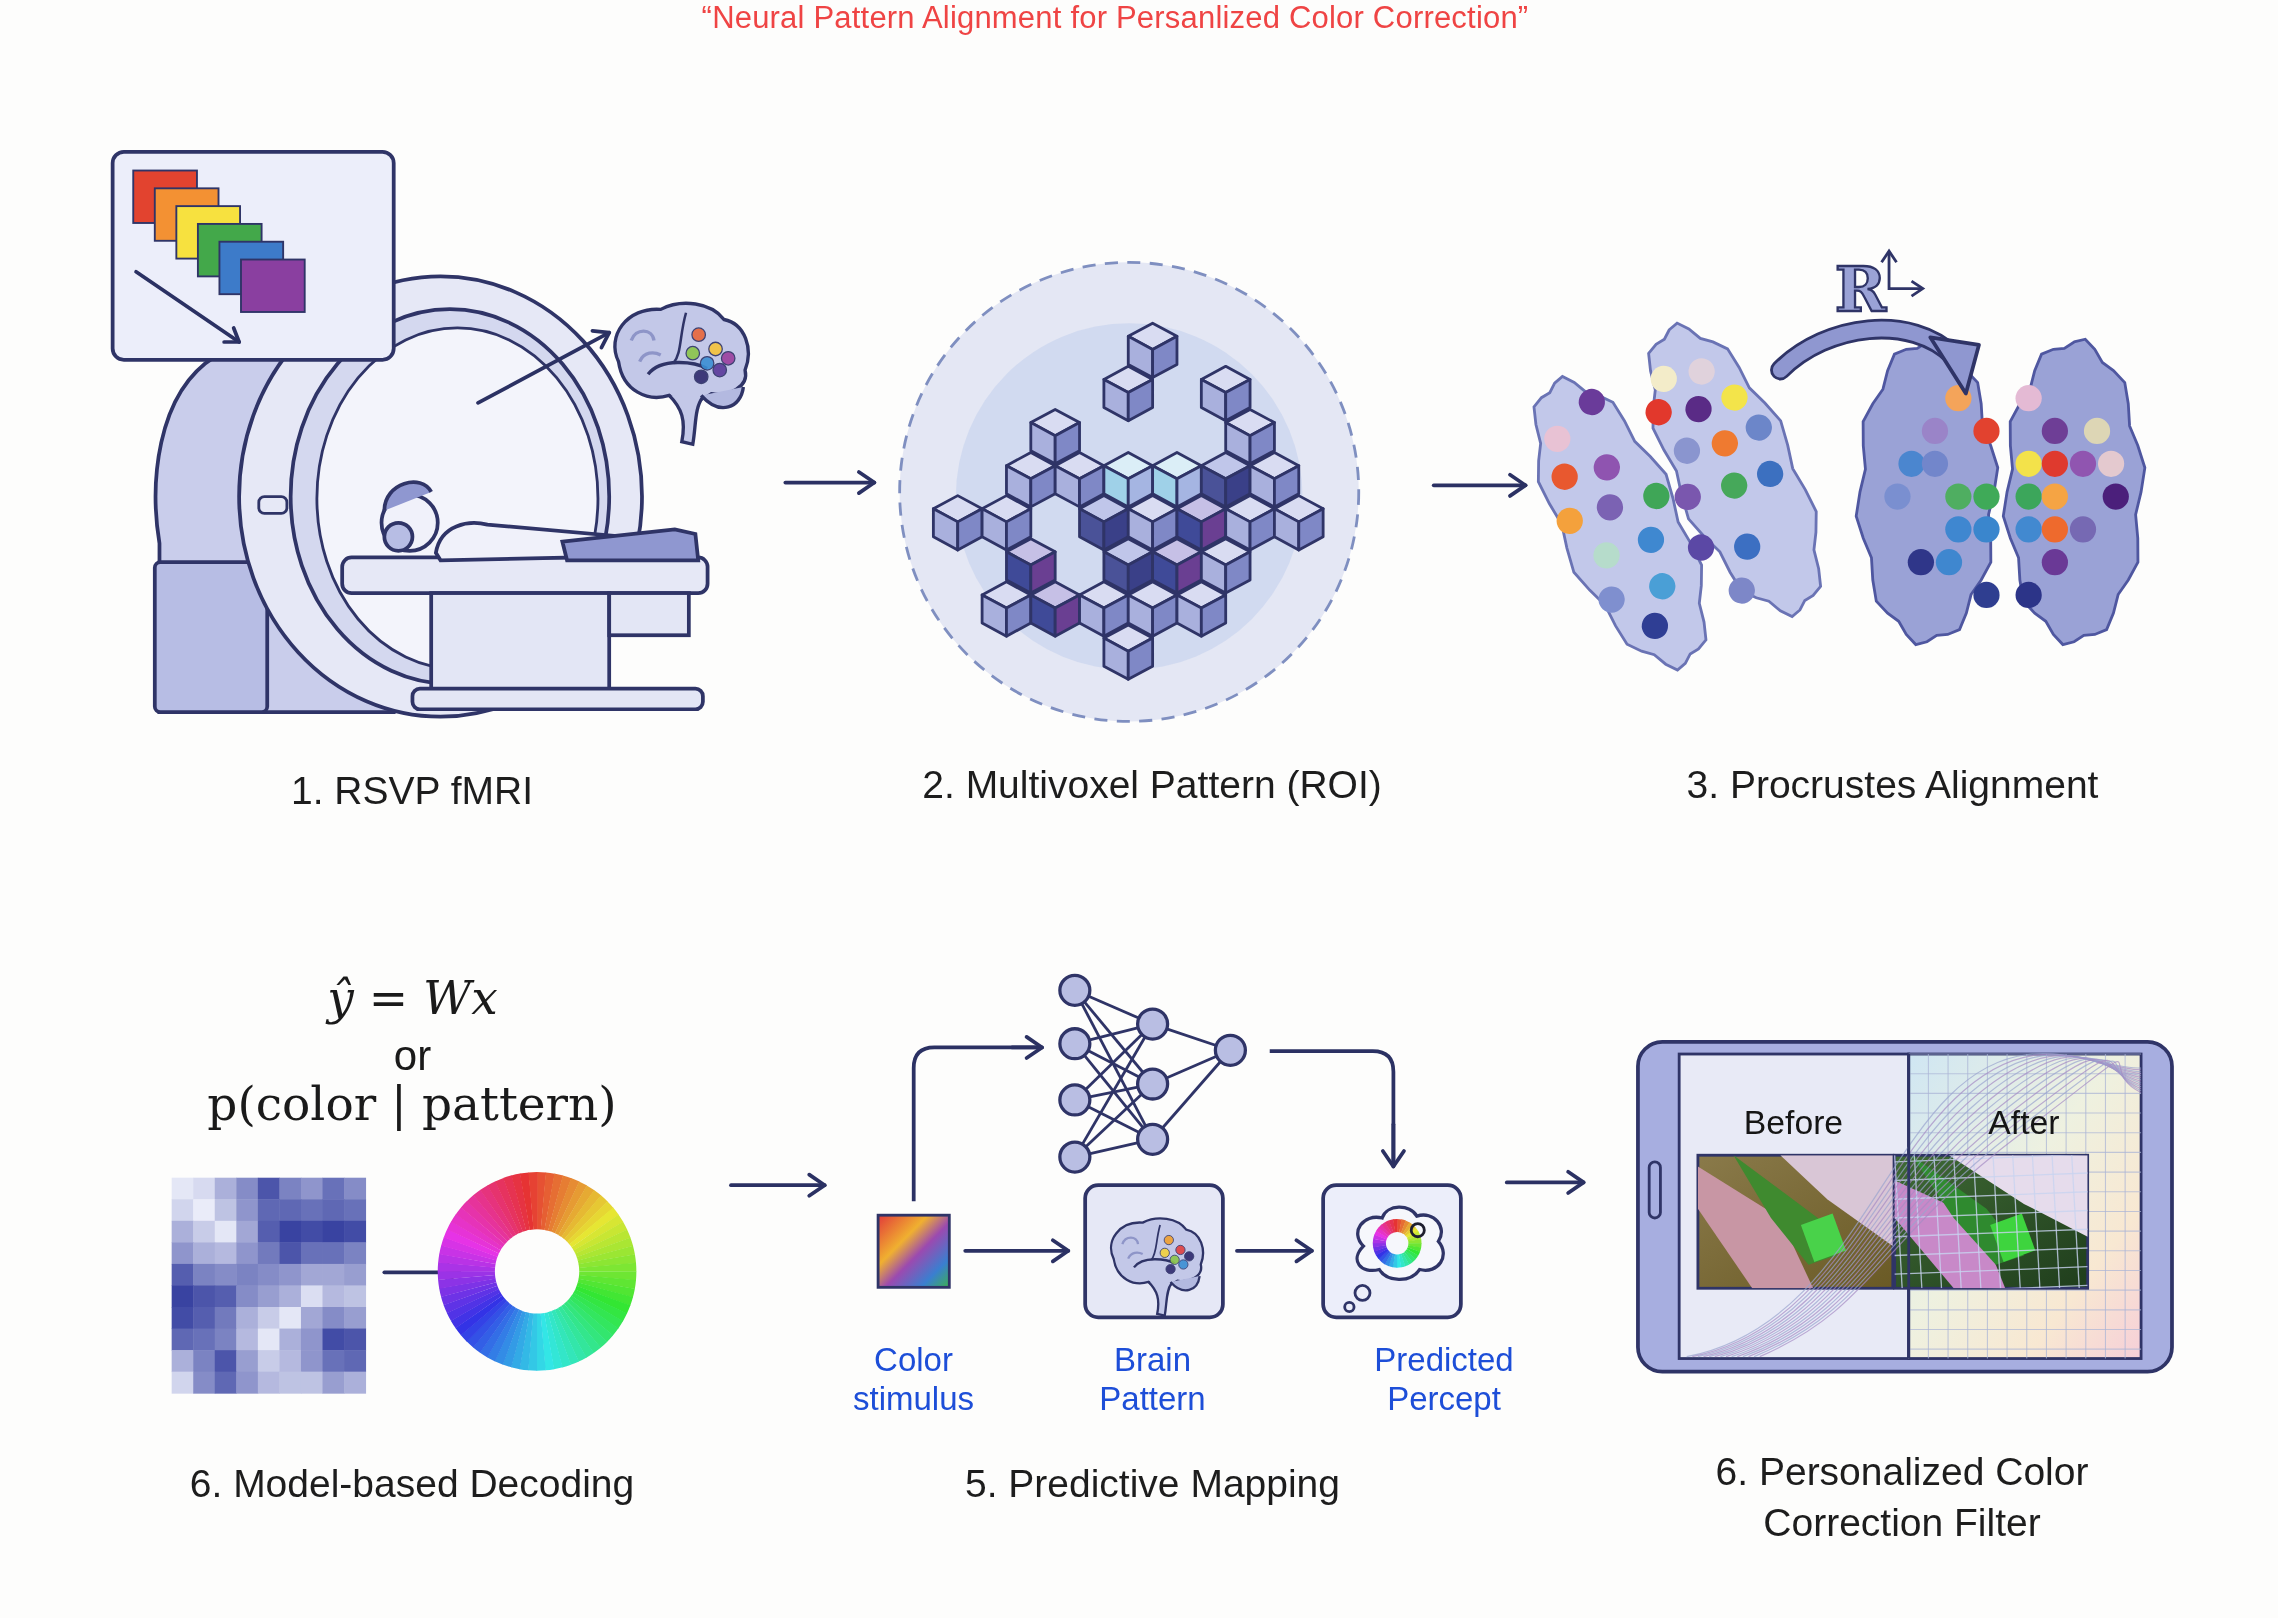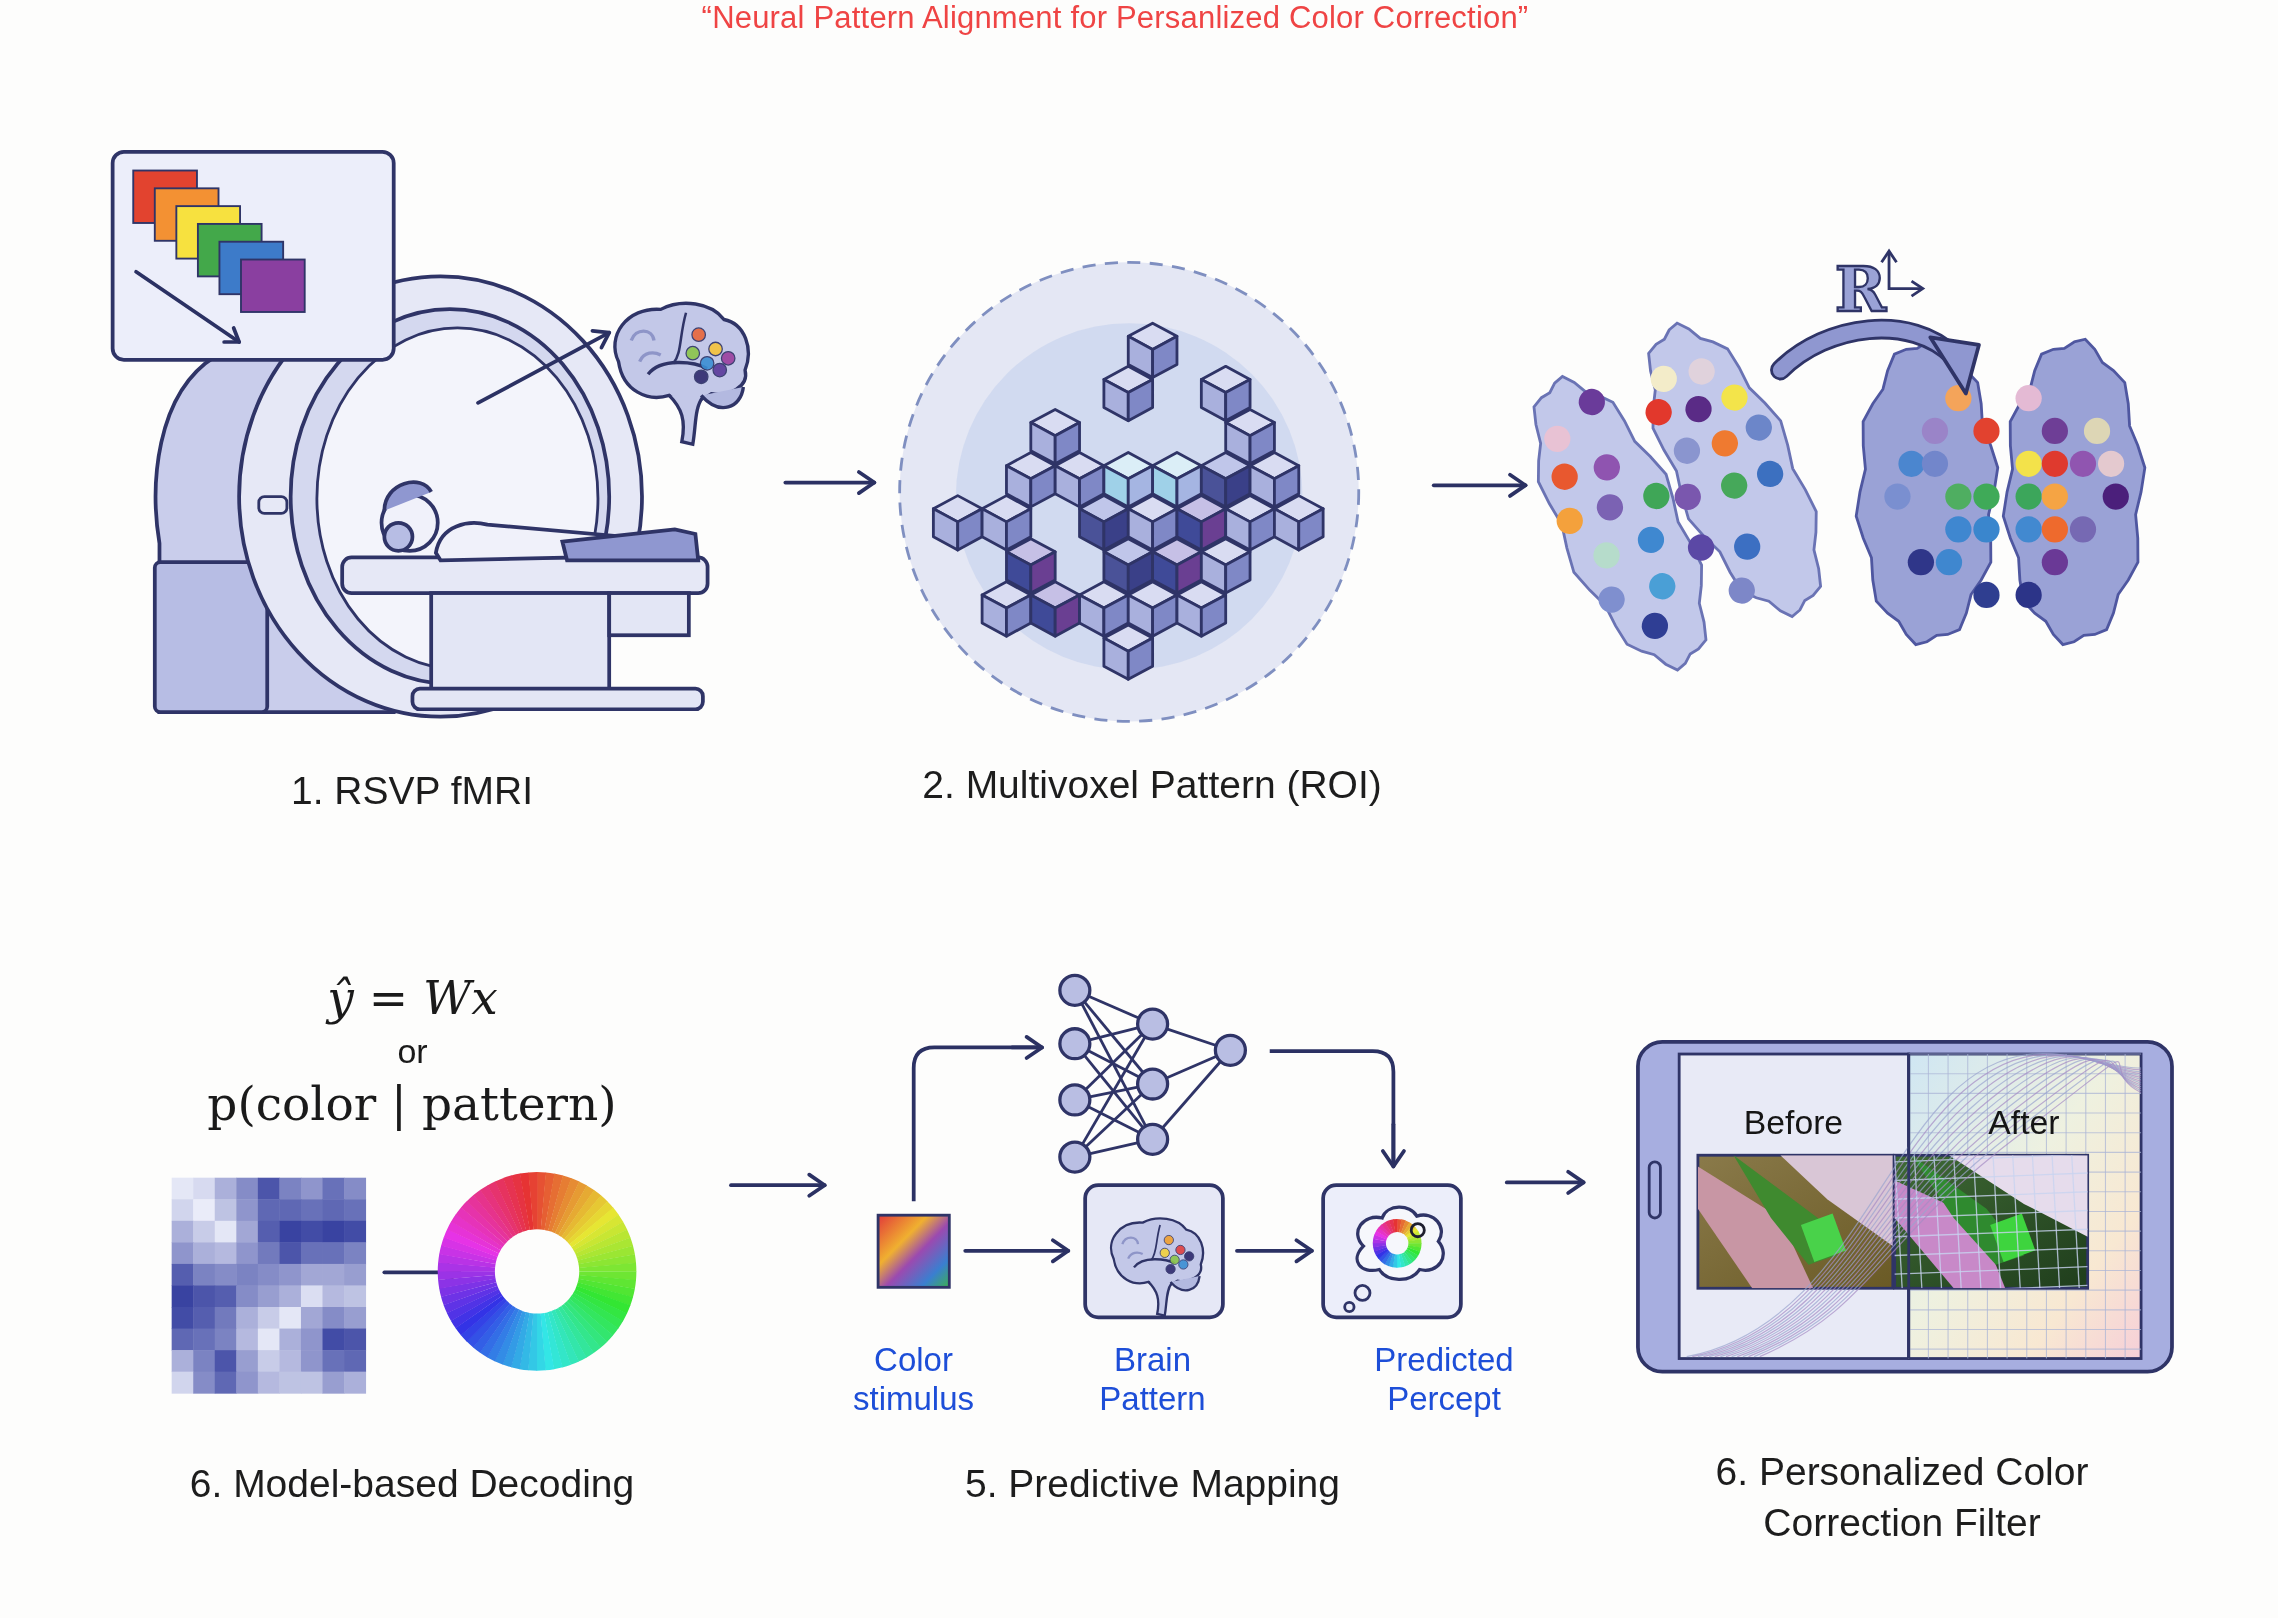--- a/index.html
+++ b/index.html
@@ -283,24 +283,25 @@
       <path d="M1900,395 C1950,345 2040,335 2085,380" fill="none" stroke="#2f3467" stroke-width="22" stroke-linecap="round"></path>
       <path d="M1900,395 C1950,345 2040,335 2085,380" fill="none" stroke="#8f97d0" stroke-width="16" stroke-linecap="round"></path>
       <polygon points="2060,360 2112,368 2098,420" fill="#8f97d0" stroke="#2f3467" stroke-width="4" stroke-linejoin="round"></polygon>
       <text x="1958" y="332" font-family="DejaVu Serif, serif" font-size="66" font-weight="bold" fill="#9aa2d6" stroke="#2f3467" stroke-width="2.5">R</text>
       <polyline points="2016,270 2016,308 2050,308" fill="none" stroke="#2f3467" stroke-width="3"></polyline>
       <polyline points="2008,280 2016,268 2024,280" fill="none" stroke="#2f3467" stroke-width="3"></polyline>
       <polyline points="2040,300 2052,308 2040,316" fill="none" stroke="#2f3467" stroke-width="3"></polyline>
     </g>
 </svg>
 <div class="stage-label" style="left:1574px;top:759px;width:637px;">
+  <div>3. Procrustes Alignment</div>
 </div>
 
 <div class="formula" style="left:225px;top:970px;width:375px;font-size:47px;font-style:italic;">ŷ = Wx</div>
-<div class="formula" style="left:225px;top:1032px;width:375px;font-size:34px;font-family:'Liberation Sans',sans-serif;">or</div>
+<div class="formula" style="left:225px;top:1032px;width:375px;font-size:42px;font-family:'Liberation Sans',sans-serif;">or</div>
 <div class="formula" style="left:131px;top:1076px;width:562px;font-size:47px;">p(color | pattern)</div>
 <svg id="s4" width="2279" height="1619" style="left:0;top:0;pointer-events:none" viewBox="0 0 2432 1728">
   <g id="s4g">
       <rect x="183" y="1257" width="23.5" height="23.5" fill="rgb(228,231,246)"></rect>
       <rect x="206" y="1257" width="23.5" height="23.5" fill="rgb(215,218,240)"></rect>
       <rect x="229" y="1257" width="23.5" height="23.5" fill="rgb(171,176,218)"></rect>
       <rect x="252" y="1257" width="23.5" height="23.5" fill="rgb(133,140,199)"></rect>
       <rect x="275" y="1257" width="23.5" height="23.5" fill="rgb(76,85,170)"></rect>
       <rect x="298" y="1257" width="23.5" height="23.5" fill="rgb(123,131,194)"></rect>
       <rect x="321" y="1257" width="23.5" height="23.5" fill="rgb(143,149,204)"></rect>

